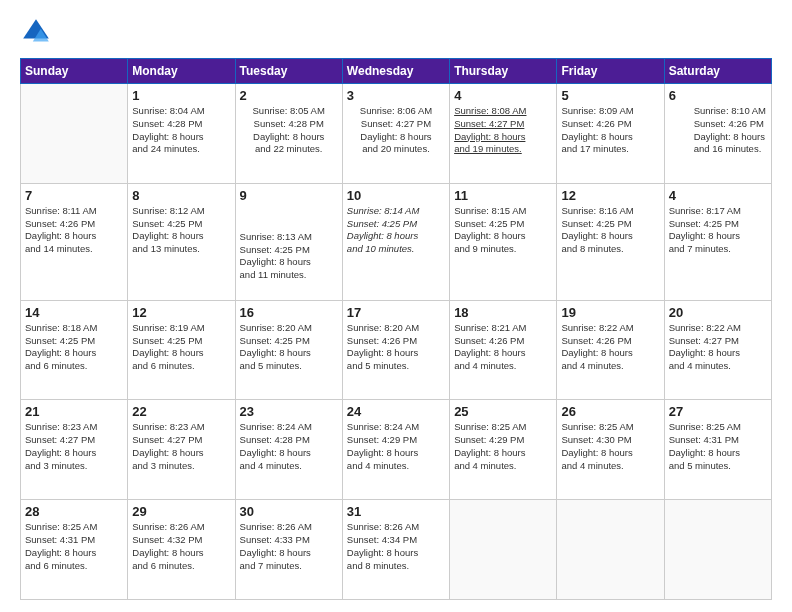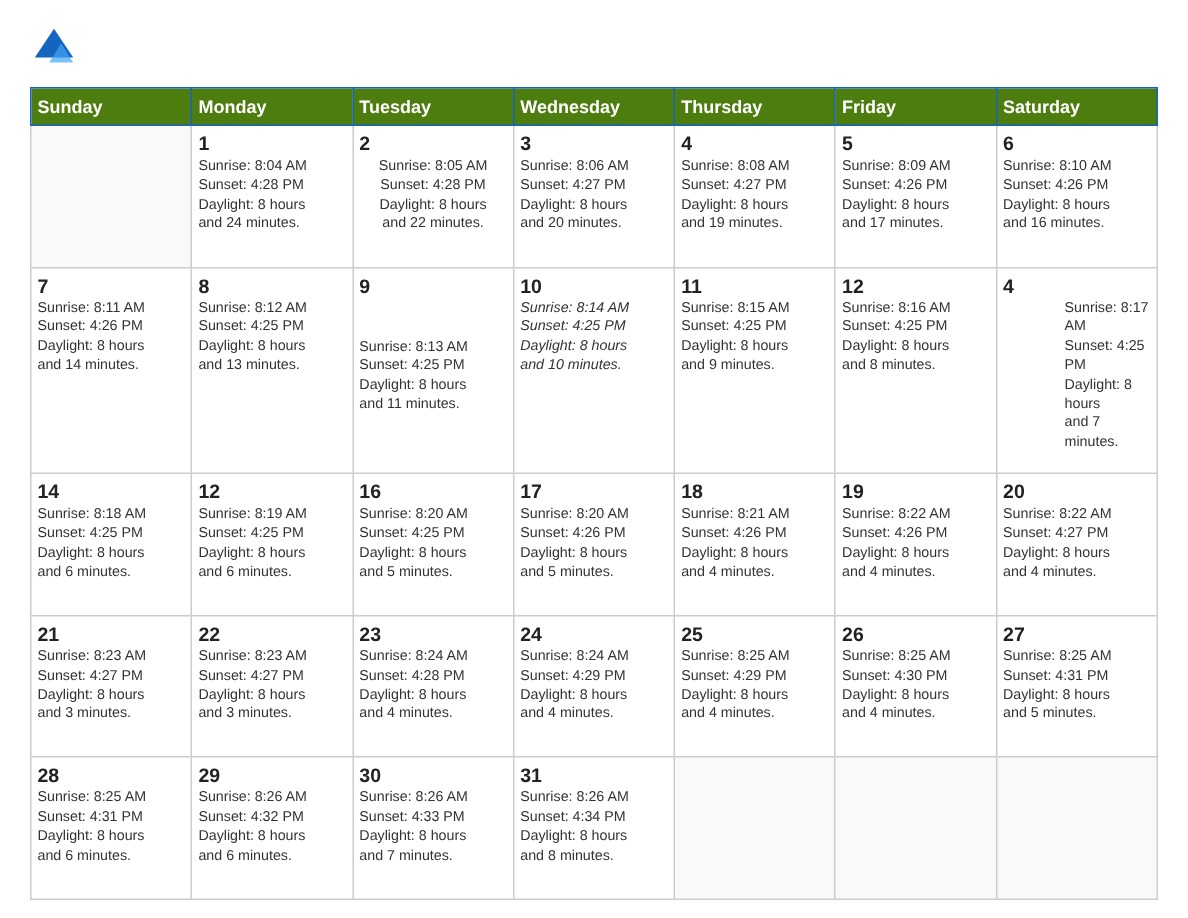--- a/index.html
+++ b/index.html
@@ -46,21 +46,21 @@
       color: #555;
     }
     .calendar {
       flex: 1;
       border: 1px solid #ccc;
       border-collapse: collapse;
       width: 100%;
       table-layout: fixed;
     }
     .calendar th {
-      background: #4d7c0f;
+      background: #4c1d95;
       color: #fff;
       font-size: 12px;
       font-weight: bold;
       padding: 5px 4px;
       text-align: left;
       border: 1px solid #1565c0;
     }
     .calendar td {
       border: 1px solid #ccc;
       vertical-align: top;
@@ -130,42 +130,42 @@
           </td>
           <td>
             <span class="day-num">2</span>
             <div class="day-info" style="white-space: pre-line; text-align: center;">Sunrise: 8:05 AM
 Sunset: 4:28 PM
 Daylight: 8 hours
 and 22 minutes.</div>
           </td>
           <td>
             <span class="day-num">3</span>
-            <div class="day-info" style="white-space: pre-line;">Sunrise: 8:06 AM
+            <div class="day-info" style="white-space: pre-line; text-align: center;">Sunrise: 8:06 AM
 Sunset: 4:27 PM
 Daylight: 8 hours
 and 20 minutes.</div>
           </td>
           <td>
             <span class="day-num">4</span>
-            <div class="day-info" style="white-space: pre-line;">Sunrise: 8:08 AM
+            <div class="day-info" style="white-space: pre-line; text-decoration: underline;">Sunrise: 8:08 AM
 Sunset: 4:27 PM
 Daylight: 8 hours
 and 19 minutes.</div>
           </td>
           <td>
             <span class="day-num">5</span>
             <div class="day-info" style="white-space: pre-line;">Sunrise: 8:09 AM
 Sunset: 4:26 PM
 Daylight: 8 hours
 and 17 minutes.</div>
           </td>
           <td>
             <span class="day-num">6</span>
-            <div class="day-info" style="white-space: pre-line;">Sunrise: 8:10 AM
+            <div class="day-info" style="white-space: pre-line; margin-left: 25px;">Sunrise: 8:10 AM
 Sunset: 4:26 PM
 Daylight: 8 hours
 and 16 minutes.</div>
           </td>
         </tr>
         <tr>
           <td>
             <span class="day-num">7</span>
             <div class="day-info" style="white-space: pre-line;">Sunrise: 8:11 AM
 Sunset: 4:26 PM
@@ -202,21 +202,21 @@
           </td>
           <td>
             <span class="day-num">12</span>
             <div class="day-info" style="white-space: pre-line;">Sunrise: 8:16 AM
 Sunset: 4:25 PM
 Daylight: 8 hours
 and 8 minutes.</div>
           </td>
           <td>
             <span class="day-num">4</span>
-            <div class="day-info" style="white-space: pre-line; margin-left: 41px;">Sunrise: 8:17 AM
+            <div class="day-info" style="white-space: pre-line;">Sunrise: 8:17 AM
 Sunset: 4:25 PM
 Daylight: 8 hours
 and 7 minutes.</div>
           </td>
         </tr>
         <tr>
           <td>
             <span class="day-num">14</span>
             <div class="day-info" style="white-space: pre-line;">Sunrise: 8:18 AM
 Sunset: 4:25 PM

